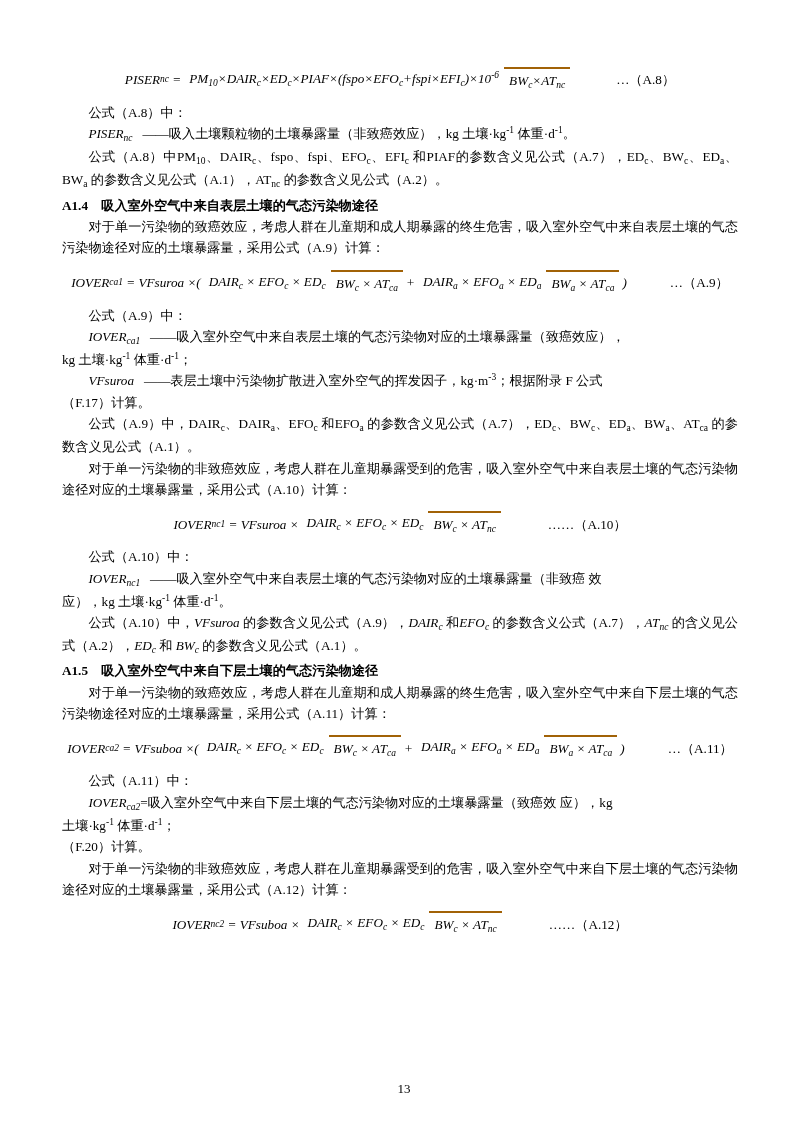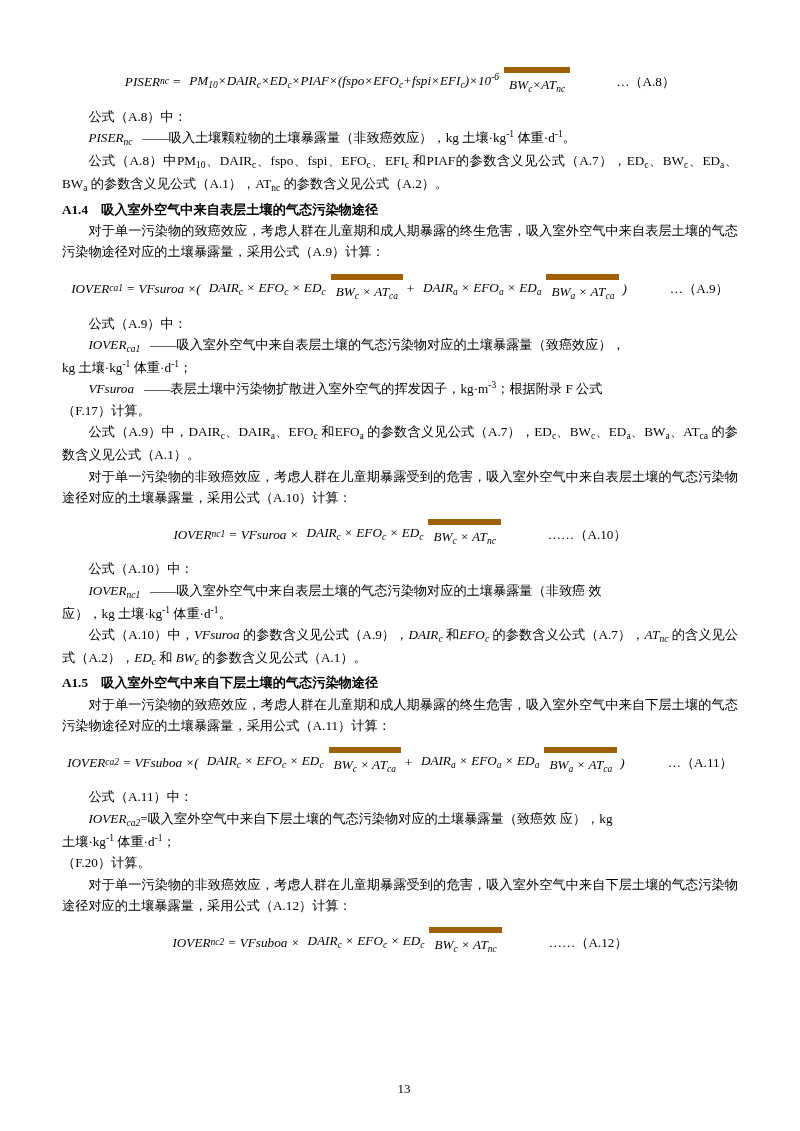--- a/index.html
+++ b/index.html
@@ -25,21 +25,21 @@
   .eq-tag{
     margin-left:43px;white-space:nowrap;font-size:13.2px;
   }
   .eq-tag.wide{margin-left:44px;}
   .it{font-style:italic;}
   .frac{
     display:inline-flex;align-items:center;
     vertical-align:middle;margin:0 3px;
   }
   .frac .num{padding:0 5px 1px 5px;white-space:nowrap;}
-  .frac .den{padding:1px 5px 0 5px;border-top:6px solid #a16207;white-space:nowrap;}
+  .frac .den{padding:1px 5px 0 5px;border-top:2px solid #a16207;white-space:nowrap;}
   sub{font-size:0.72em;vertical-align:-0.28em;}
   sup{font-size:0.72em;vertical-align:0.48em;}
   .eqline{white-space:nowrap;display:inline-flex;align-items:center;}
   .pagenum{
     position:absolute;left:8px;right:0;bottom:34px;text-align:center;font-size:13px;
   }
 </style>
 </head>
 <body>
 

